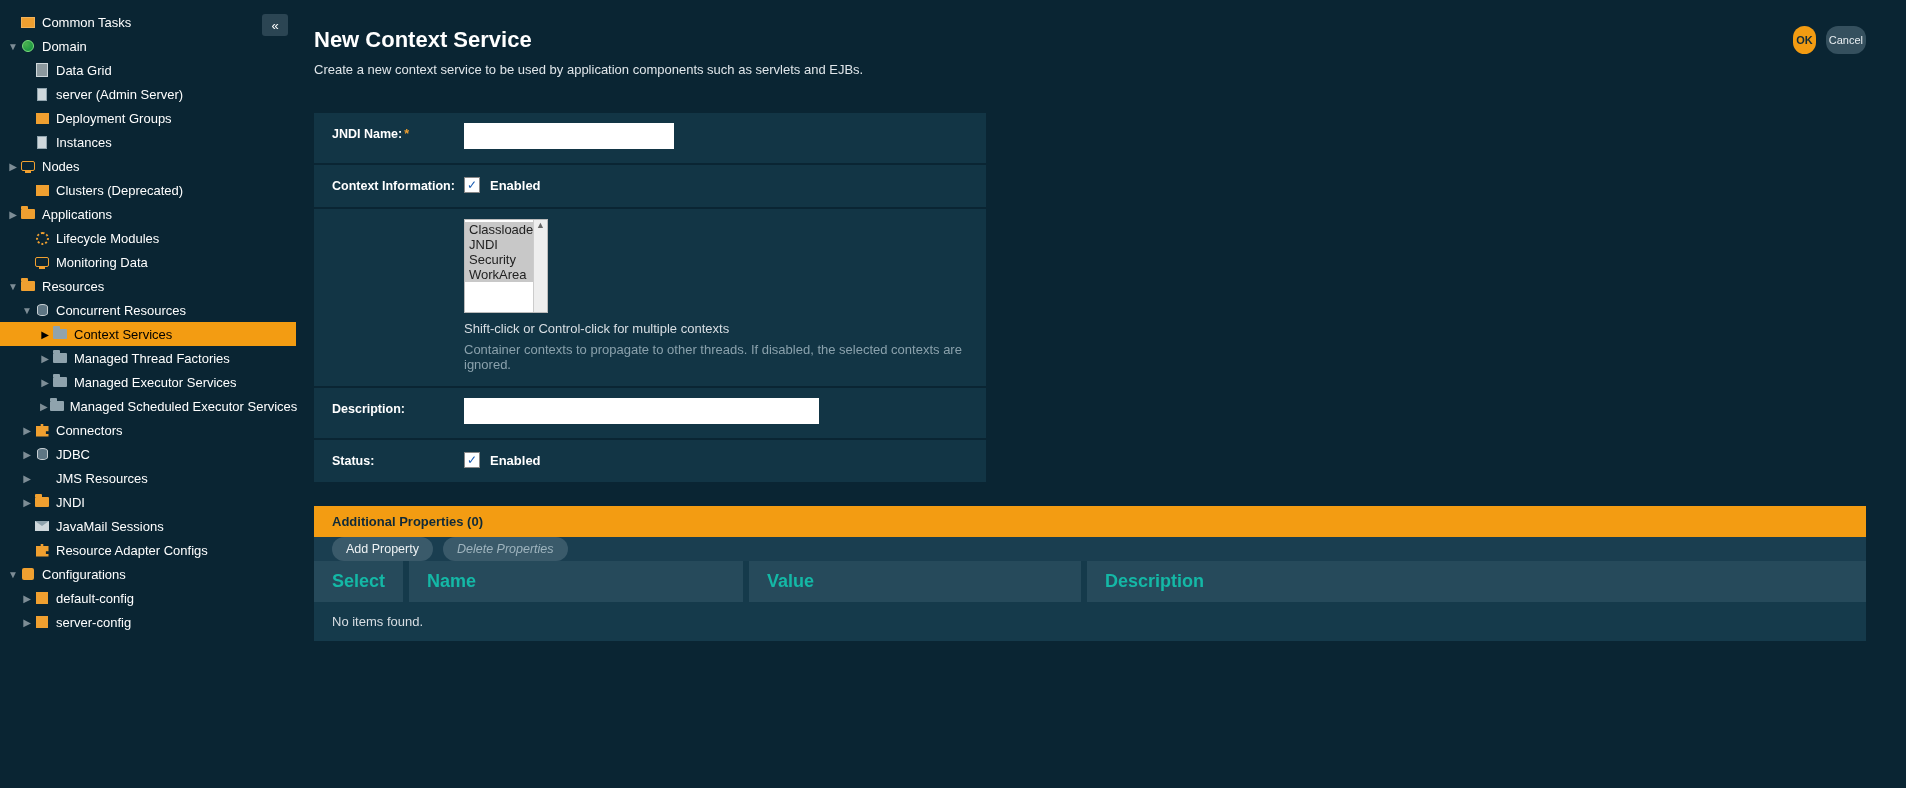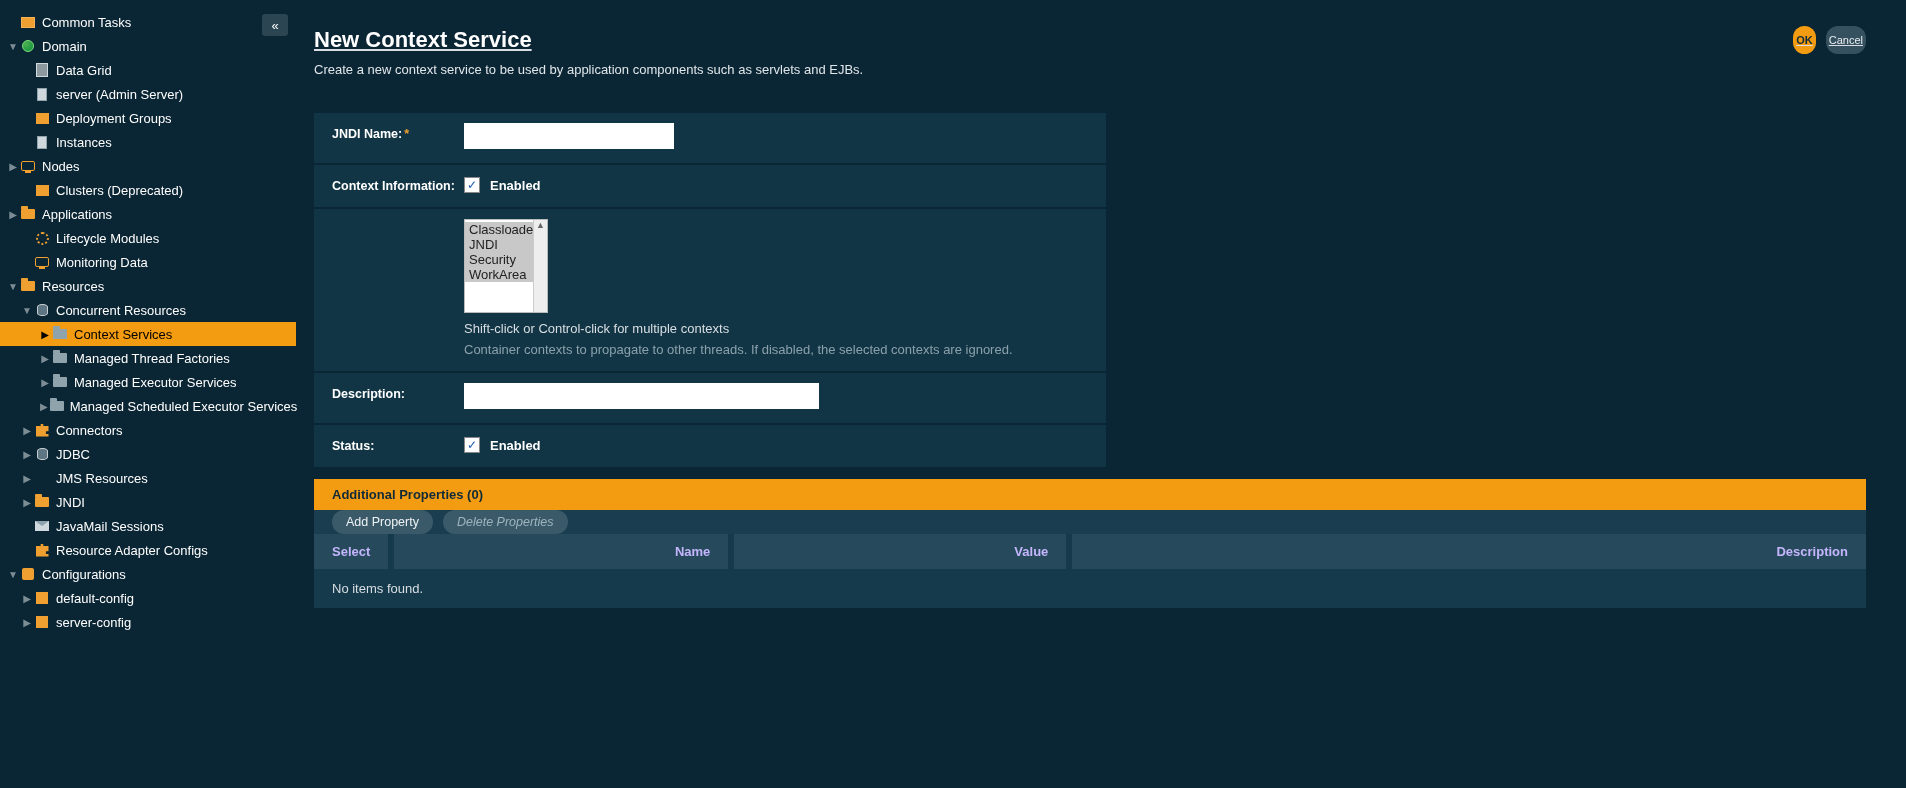--- a/index.html
+++ b/index.html
@@ -64,61 +64,61 @@
   .ic-arrow  { width:12px;height:12px;}
   .ic-gear   { width:13px;height:13px;border-radius:50%;border:2px dotted #f0a030;}
   .ic-cfg    { width:12px;height:12px;background:#f0a030;border-radius:2px;}
   .ic-cfgsub { width:12px;height:12px;background:#f0a030;}
   .ic-mail   { width:14px;height:10px;background:#cfd8dc;position:relative;}
   .ic-mail::after{content:"";position:absolute;left:0;top:0;width:0;height:0;border-left:7px solid transparent;border-right:7px solid transparent;border-top:5px solid #8fa3ad;}
   .ic-pages  { width:12px;height:14px;border:1px solid #cfd8dc;background:#fff8;position:relative;}
 
   
   .main { flex:1; padding: 26px 40px 20px 18px; overflow:auto;}
-  .topbar { display:flex; align-items:center; margin-bottom:8px;text-decoration:underline;}
+  .topbar { display:flex; align-items:center; margin-bottom:8px;}
   .page-title { font-size:22px; font-weight:bold; color:#fff;}
   .spacer { flex:1; }
   .btn {
     border:none; border-radius:12px; padding:8px 3px; font-size:11px; cursor:pointer;
   }
   .btn-ok { background:#f39c12; color:#102a38; font-weight:600; margin-right:10px;}
   .btn-cancel { background:#35505e; color:#e9eef1;}
   .page-desc { font-size:13px; color:#e0e6ea; margin-bottom:36px;}
 
-  .form-table { width: 792px; }
+  .form-table { width: 672px; }
   .form-row { display:flex; border-top:2px solid #0a2533; background:#123545;}
   .form-row:first-child{border-top:none;}
   .form-label { width:150px; padding:14px 6px 14px 18px; font-size:12.5px; color:#fff; font-weight:bold;}
   .form-label .req { color:#f0a030; margin-left:2px; }
   .form-field { flex:1; padding:10px 16px 14px 0; }
   .txt { background:#fff; border:none; height:26px; padding:2px 6px; font-size:13px;}
   .txt.sm { width:210px; }
   .txt.lg { width:355px; }
   .chk-wrap { display:flex; align-items:center; gap:10px; margin-top:2px;}
   .chk { width:16px;height:16px;background:#fff;border:1px solid #888;display:inline-flex;align-items:center;justify-content:center;font-size:12px;color:#1e5fb3;}
   .sel { width:84px; height:94px; background:#fff;border:1px solid #bbb;font-size:13px;color:#222;padding:2px 0;overflow:hidden;position:relative;}
   .sel .opt { padding:0 4px; line-height:15px; background:#c8c8c8;}
   .sel .sb { position:absolute; right:0; top:0; bottom:0; width:14px; background:#eee; border-left:1px solid #ccc;}
   .sel .sb::before{content:"▲"; position:absolute; left:2px; top:0; font-size:9px; color:#666;}
   .helptxt { font-size:13px; color:#d8dee3; margin-top:8px;}
   .helptxt.dim { color:#8aa1ac; margin-top:6px;}
 
   
-  .props { margin-top:12px;}
+  .props { margin-top:24px;}
   .props-head {
     background:#f39c12; color:#102a38; font-weight:bold;
     padding:8px 18px; font-size:13px;
   }
   .props-bar { background:#1a3e50; padding:0 18px; display:flex; gap:10px;}
   .pill { border:none; border-radius:12px; padding:5px 14px; font-size:12.5px; cursor:pointer;}
   .pill-a { background:#3a5a6a; color:#eef2f4;}
   .pill-b { background:#3a5a6a; color:#9fb4be; font-style:italic;}
   table.ptable { width:100%; border-collapse:separate; border-spacing:0;}
   table.ptable th {
-    background:#264a5b; color:#c4b5fd; text-align:right; font-size:13px; font-weight:bold;
+    background:#264a5b; color:#14b8a6; text-align:left; font-size:18px; font-weight:bold;
     padding:10px 18px; border-right:6px solid #153a4b;
   }
   table.ptable th:last-child{border-right:none;}
   table.ptable td.empty { background:#153a4b; padding:12px 18px; color:#d8dee3;}
   .col-sel{width:74px;} .col-name{width:340px;} .col-val{width:338px;}
 </style>
 </head>
 <body>
 
 <div class="app">

